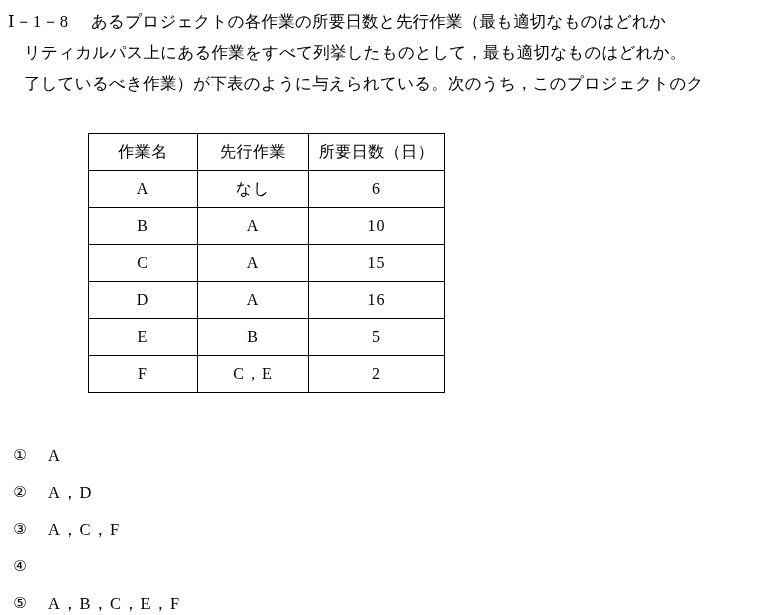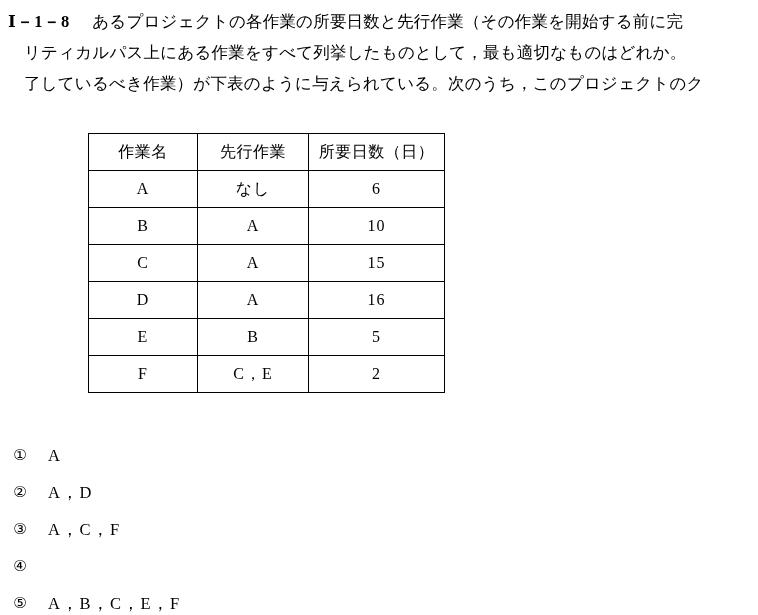--- a/index.html
+++ b/index.html
@@ -30,21 +30,21 @@
     line-height: 31px;
     letter-spacing: 0.2px;
   }
   .stem-line {
     white-space: pre;
   }
   .stem-line.indent {
     text-indent: 16px;
   }
   .qnum {
-    font-weight: bold;
+    font-weight: normal;
     letter-spacing: 1px;
   }
   .qnum-gap {
     display: inline-block;
     width: 22px;
   }
   
   .table-wrap {
     position: absolute;
     left: 88px;
@@ -95,21 +95,21 @@
     letter-spacing: 1.5px;
     font-size: 16.5px;
   }
 </style>
 </head>
 <body>
 
 <div class="page">
 
   <div class="stem">
-    <div class="stem-line"><span class="qnum">Ⅰ－1－8</span><span class="qnum-gap"></span><span>あるプロジェクトの各作業の所要日数と先行作業（その作業を開始する前に完</span></div>
+    <div class="stem-line"><span class="qnum">Ⅰ－1－8</span><span class="qnum-gap"></span><span>あるプロジェクトの各作業の所要日数と先行作業（最も適切なものはどれか</span></div>
     <div class="stem-line indent">リティカルパス上にある作業をすべて列挙したものとして，最も適切なものはどれか。</div>
     <div class="stem-line indent">了しているべき作業）が下表のように与えられている。次のうち，このプロジェクトのク</div>
   </div>
 
   <div class="table-wrap">
     <table class="data">
       <tbody>
           <tr class="head">
         <td class="c0">作業名</td>
         <td class="c1">先行作業</td>

